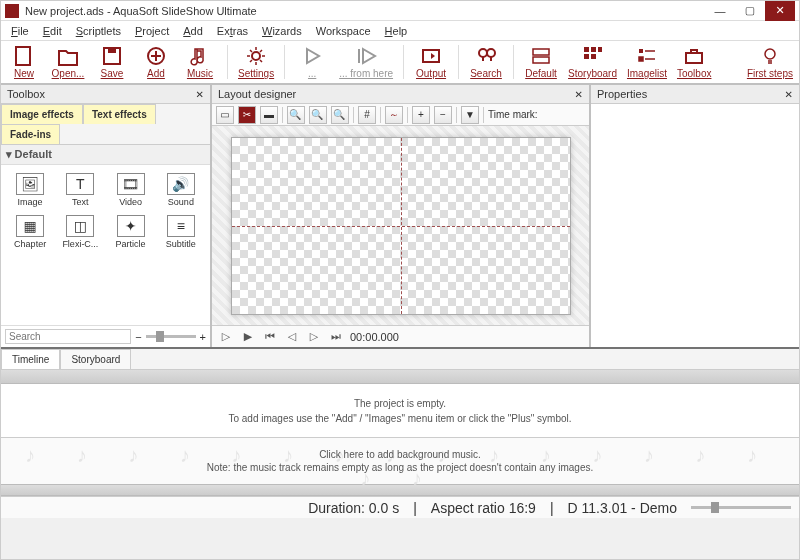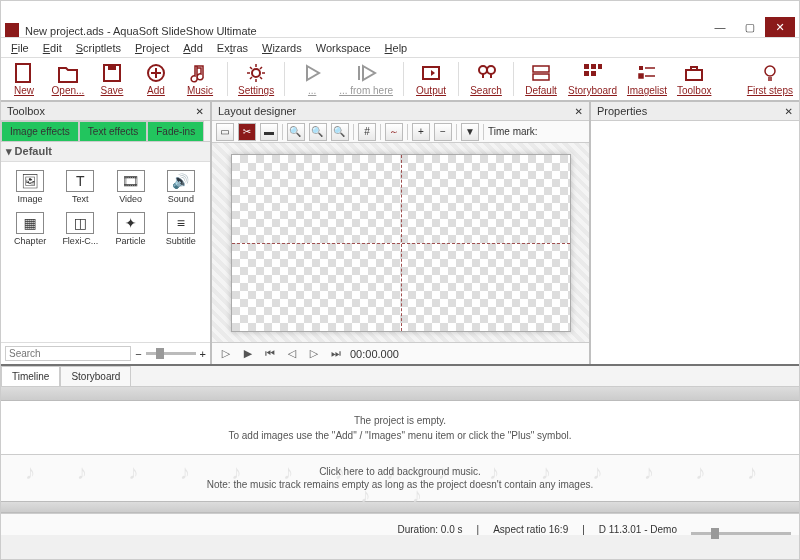--- a/index.html
+++ b/index.html
@@ -1,17 +1,17 @@
 <!DOCTYPE html>
 <html><head>
 <meta charset="utf-8">
 <style>
 * { box-sizing: border-box; margin: 0; padding: 0; font-family: "Segoe UI", Tahoma, sans-serif; }
 body { width: 800px; height: 560px; background: #f0f0f0; overflow: hidden; font-size: 11px; color: #333; border: 1px solid #ccc; }
-.titlebar { height: 37px; background: #fff; display: flex; align-items: flex-end; padding: 0 4px; border-bottom: 1px solid #ddd; }
+.titlebar { height: 20px; background: #fff; display: flex; align-items: center; padding: 0 4px; border-bottom: 1px solid #ddd; }
 .titlebar .icon { width: 14px; height: 14px; background: #8b1a1a; margin-right: 6px; }
 .titlebar .title { flex: 1; font-size: 11px; color: #333; }
 .titlebar .winbtns { display: flex; }
 .titlebar .winbtn { width: 30px; height: 20px; display: flex; align-items: center; justify-content: center; font-size: 11px; cursor: pointer; }
 .titlebar .winbtn.close { background: #8b1a1a; color: #fff; }
 .menubar { height: 20px; background: #fff; display: flex; align-items: center; padding: 0 4px; gap: 2px; border-bottom: 1px solid #ddd; }
 .menubar .menuitem { padding: 2px 6px; font-size: 11px; cursor: pointer; }
 .menubar .menuitem span { text-decoration: underline; }
 .toolbar { height: 44px; background: #fff; display: flex; align-items: center; padding: 2px 6px; gap: 10px; border-bottom: 2px solid #c0c0c0; }
 .toolbtn { display: flex; flex-direction: column; align-items: center; gap: 1px; cursor: pointer; min-width: 34px; }
@@ -19,21 +19,21 @@
 .toolbtn .tlabel { font-size: 10px; color: #8b1a1a; text-decoration: underline; }
 .toolsep { width: 1px; height: 34px; background: #ddd; }
 .toolspacer { flex: 1; }
 
 .middle { display: flex; height: 262px; background: #f4f4f4; }
 .panel-head { background: #ededed; border-bottom: 1px solid #ccc; padding: 3px 6px; font-size: 11px; display: flex; align-items: center; justify-content: space-between; }
 .panel-head .close-x { font-size: 10px; cursor: pointer; }
 
 .toolbox { width: 211px; border-right: 2px solid #c0c0c0; display: flex; flex-direction: column; background: #fff; }
 .tabs { display: flex; flex-wrap: wrap; border-bottom: 1px solid #ccc; background: #f4f4f4; }
-.tab { padding: 4px 8px; border: 1px solid #ccc; border-bottom: none; background: #22c55e; font-size: 10px; cursor: pointer; }
+.tab { padding: 4px 8px; border: 1px solid #ccc; border-bottom: none; background: #fef9c3; font-size: 10px; cursor: pointer; font-weight: bold; }
 .tab.active { background: #fff; font-weight: bold; }
 .col-head { background: #f0f0f0; padding: 3px 5px; font-size: 11px; color: #555; border-bottom: 1px solid #ddd; font-weight: bold; }
 .objgrid { display: grid; grid-template-columns: repeat(4, 1fr); gap: 4px; padding: 6px; }
 .objitem { display: flex; flex-direction: column; align-items: center; gap: 2px; padding: 2px; cursor: pointer; }
 .objitem .oicon { width: 28px; height: 22px; display: flex; align-items: center; justify-content: center; border: 1px solid #888; background: #fff; font-size: 14px; }
 .objitem .olabel { font-size: 9px; text-align: center; }
 .searchrow { display: flex; align-items: center; padding: 3px 4px; border-top: 1px solid #ddd; gap: 4px; margin-top: auto; }
 .searchrow input { flex: 1; width: 80px; border: 1px solid #ccc; padding: 1px 3px; font-size: 10px; }
 
 .layout { flex: 1; display: flex; flex-direction: column; border-right: 2px solid #c0c0c0; background: #fff; }
@@ -53,21 +53,21 @@
 .tl-tabs { display: flex; border-bottom: 1px solid #ccc; background: #f4f4f4; }
 .tl-tab { padding: 4px 10px; border: 1px solid #ccc; border-bottom: none; font-size: 10px; background: #f8f8f8; cursor: pointer; }
 .tl-tab.active { background: #fff; }
 .tl-strip { height: 14px; background: linear-gradient(#ddd,#ccc); border-bottom: 1px solid #bbb; }
 .tl-body { height: 54px; display: flex; flex-direction: column; align-items: center; justify-content: center; gap: 4px; font-size: 10px; color: #555; border-bottom: 1px solid #ccc; }
 .music-body { height: 46px; display: flex; flex-direction: column; align-items: center; justify-content: center; gap: 2px; font-size: 10px; color: #555; background: #fafafa; position: relative; }
 .music-body::before { content:"♪ ♪ ♪ ♪ ♪ ♪ ♪ ♪ ♪ ♪ ♪ ♪ ♪ ♪ ♪ ♪ ♪"; position:absolute; left:0; right:0; top:6px; color:#e5e5e5; font-size:20px; letter-spacing: 18px; text-align:center; z-index:0;}
 .music-body > div { position:relative; z-index:1; }
 .tl-foot { height: 12px; background: linear-gradient(#ddd,#ccc); border-top: 1px solid #bbb; border-bottom: 1px solid #bbb; }
 
-.statusbar { height: 22px; display: flex; align-items: flex-end; gap: 14px; padding: 0 8px; font-size: 10px; border-top: 1px solid #ccc; background: #fafafa; }
+.statusbar { height: 22px; display: flex; align-items: center; gap: 14px; padding: 0 8px; font-size: 14px; border-top: 1px solid #ccc; background: #fafafa; }
 .statusbar .spacer { flex: 1; }
 .slider { width: 100px; height: 3px; background: #bbb; position: relative; }
 .slider::after { content:""; position:absolute; top:-4px; left:20%; width:8px; height:11px; background:#999; }
 
 svg { display: block; }
 </style>
 </head>
 <body>
 
 <div class="titlebar">

